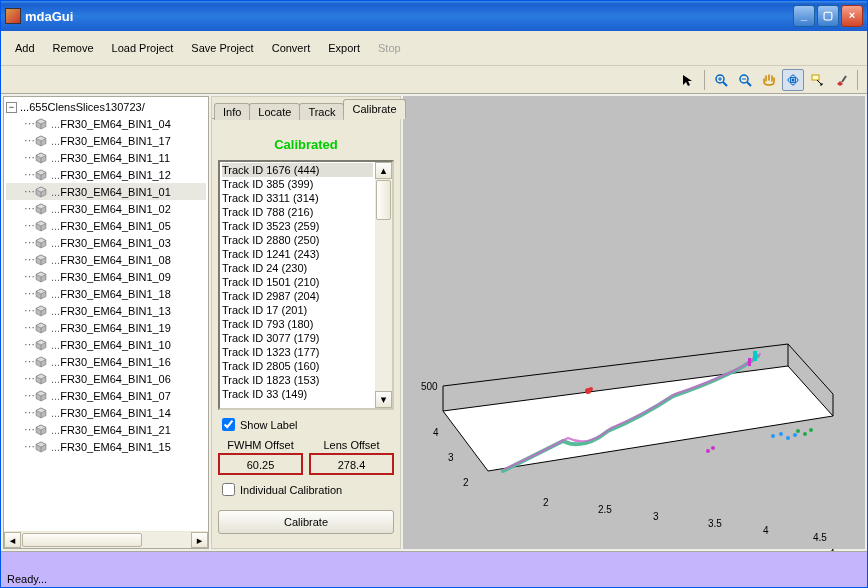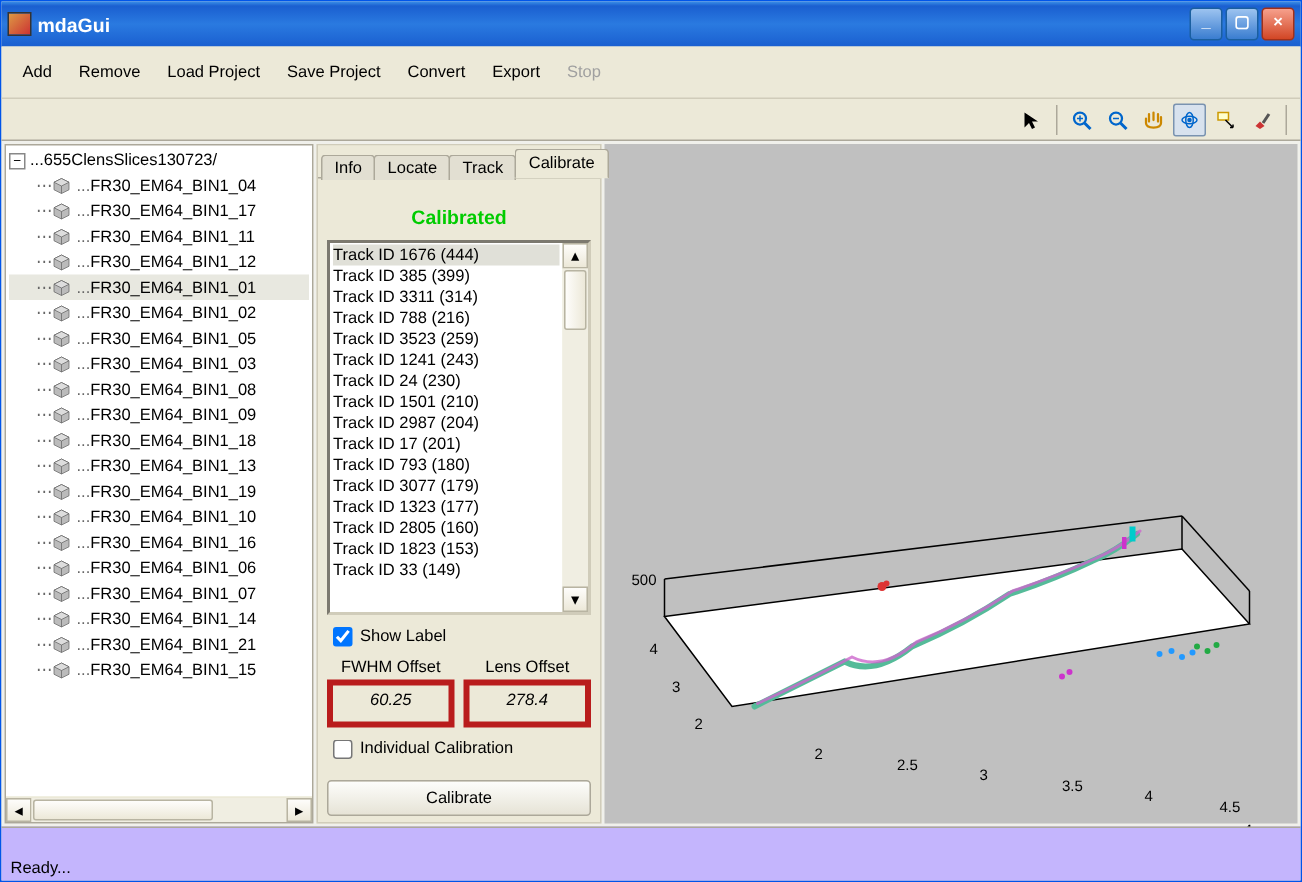--- a/index.html
+++ b/index.html
@@ -39,26 +39,26 @@
   .panel-body{flex:1;padding:4px 6px;display:flex;flex-direction:column;}
   .cal-status{color:#0c0;font-weight:bold;text-align:center;padding:14px 0 8px 0;font-size:13px;}
   .listbox{border:2px inset #d0ccba;background:#fff;height:250px;display:flex;}
   .listbox-inner{flex:1;overflow:hidden;padding:1px 2px;}
   .list-row{height:14px;line-height:14px;white-space:nowrap;}
   .list-row.sel{background:#e0e0d8;}
   .vsb{width:17px;background:#ece9d8;display:flex;flex-direction:column;}
   .vsb-btn{height:17px;border:1px solid #b8b4a2;background:linear-gradient(#fefdfb,#ece8d8);display:flex;align-items:center;justify-content:center;}
   .vsb-track{flex:1;background:#f0eee2;}
   .vsb-thumb{height:40px;background:linear-gradient(90deg,#fefdfb,#ece8d8);border:1px solid #b8b4a2;border-radius:2px;margin:1px;}
-  .chk-row{display:flex;gap:5px;padding:8px 4px;}
+  .chk-row{display:flex;align-items:center;gap:5px;padding:8px 4px;}
   .chk{width:13px;height:13px;}
   .off-row{display:flex;gap:6px;}
   .off-col{flex:1;text-align:center;}
   .off-label{margin-bottom:2px;}
-  .off-val{border:4px solid #b91c1c;background:#ece9d8;height:32px;line-height:20px;font-style:italic;}
+  .off-val{border:2px solid #b91c1c;background:#ece9d8;height:22px;line-height:20px;}
   .cal-btn{height:24px;border:1px solid #aca89a;background:linear-gradient(#fdfdfb,#e6e3d6);border-radius:3px;margin-top:6px;cursor:pointer;}
   .plot-pane{flex:1;background:#c0c0c0;margin:2px 2px 2px 2px;position:relative;}
   .axes3d{position:absolute;left:10px;top:180px;width:440px;height:300px;}
   .statusbar{height:36px;border-top:1px solid #aca89a;background:#c4b5fd;padding:2px 6px;display:flex;align-items:flex-end;}
   svg text{font-family:Arial;font-size:10px;}
 </style>
 </head>
 <body>
 
 <div class="window">
@@ -363,20 +363,21 @@
       </div>
       <div class="panel-body">
         <div class="cal-status">Calibrated</div>
         <div class="listbox">
           <div class="listbox-inner" id="track-list">
               <div class="list-row sel">Track ID 1676 (444)</div>
               <div class="list-row">Track ID 385 (399)</div>
               <div class="list-row">Track ID 3311 (314)</div>
               <div class="list-row">Track ID 788 (216)</div>
               <div class="list-row">Track ID 3523 (259)</div>
+              <div class="list-row">Track ID 2880 (250)</div>
               <div class="list-row">Track ID 1241 (243)</div>
               <div class="list-row">Track ID 24 (230)</div>
               <div class="list-row">Track ID 1501 (210)</div>
               <div class="list-row">Track ID 2987 (204)</div>
               <div class="list-row">Track ID 17 (201)</div>
               <div class="list-row">Track ID 793 (180)</div>
               <div class="list-row">Track ID 3077 (179)</div>
               <div class="list-row">Track ID 1323 (177)</div>
               <div class="list-row">Track ID 2805 (160)</div>
               <div class="list-row">Track ID 1823 (153)</div>

